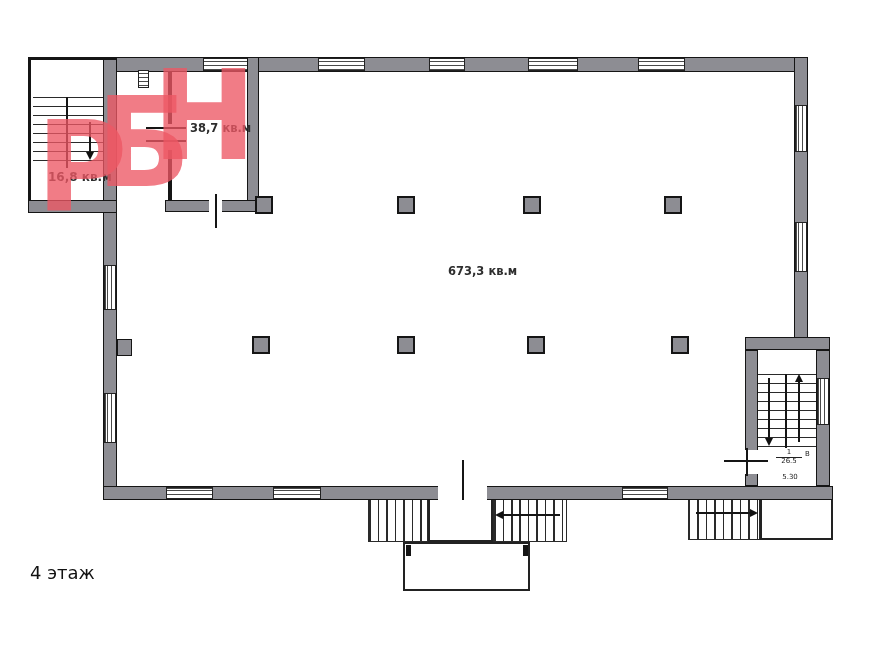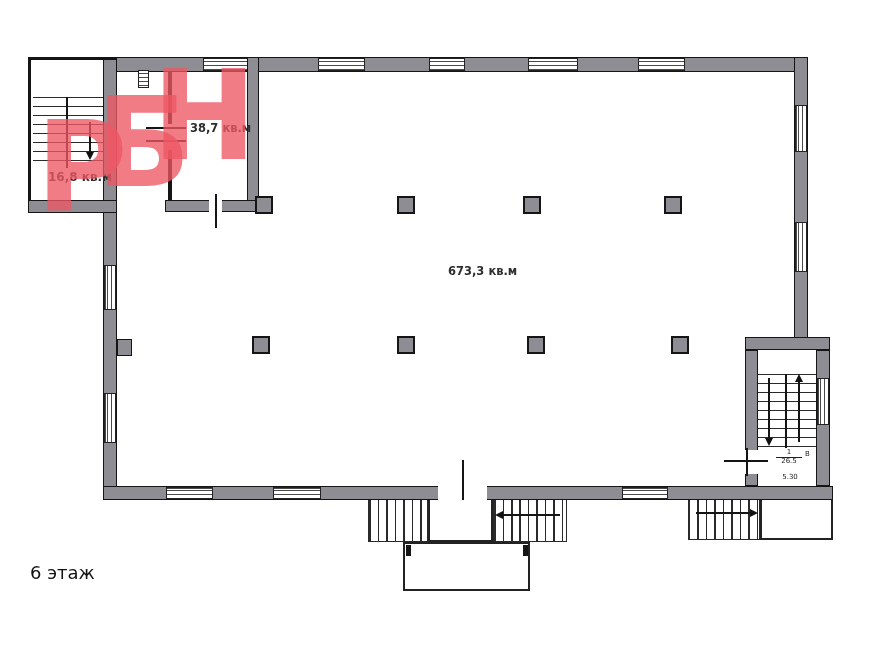--- a/index.html
+++ b/index.html
@@ -126,15 +126,15 @@
 
   <div class="treads-v" style="left:688px;top:500px;width:72px;height:40px;"></div>
   <div class="tline" style="left:696px;top:512px;width:56px;height:2px;"></div>
   <div class="tri right" style="left:750px;top:509px;"></div>
   <div class="outline" style="left:760px;top:500px;width:73px;height:40px;border-top:none;"></div>
 
   <div class="wm-letter" style="left:36px;top:118px;">Р</div>
   <div class="wm-letter" style="left:96px;top:93px;">Б</div>
   <div class="wm-letter" style="left:152px;top:66px;">Н</div>
 
-  <div class="floor" style="left:30px;top:562px;">6 этаж</div>
+  <div class="floor" style="left:30px;top:562px;">4 этаж</div>
 
 </div>
 
 </body></html>

